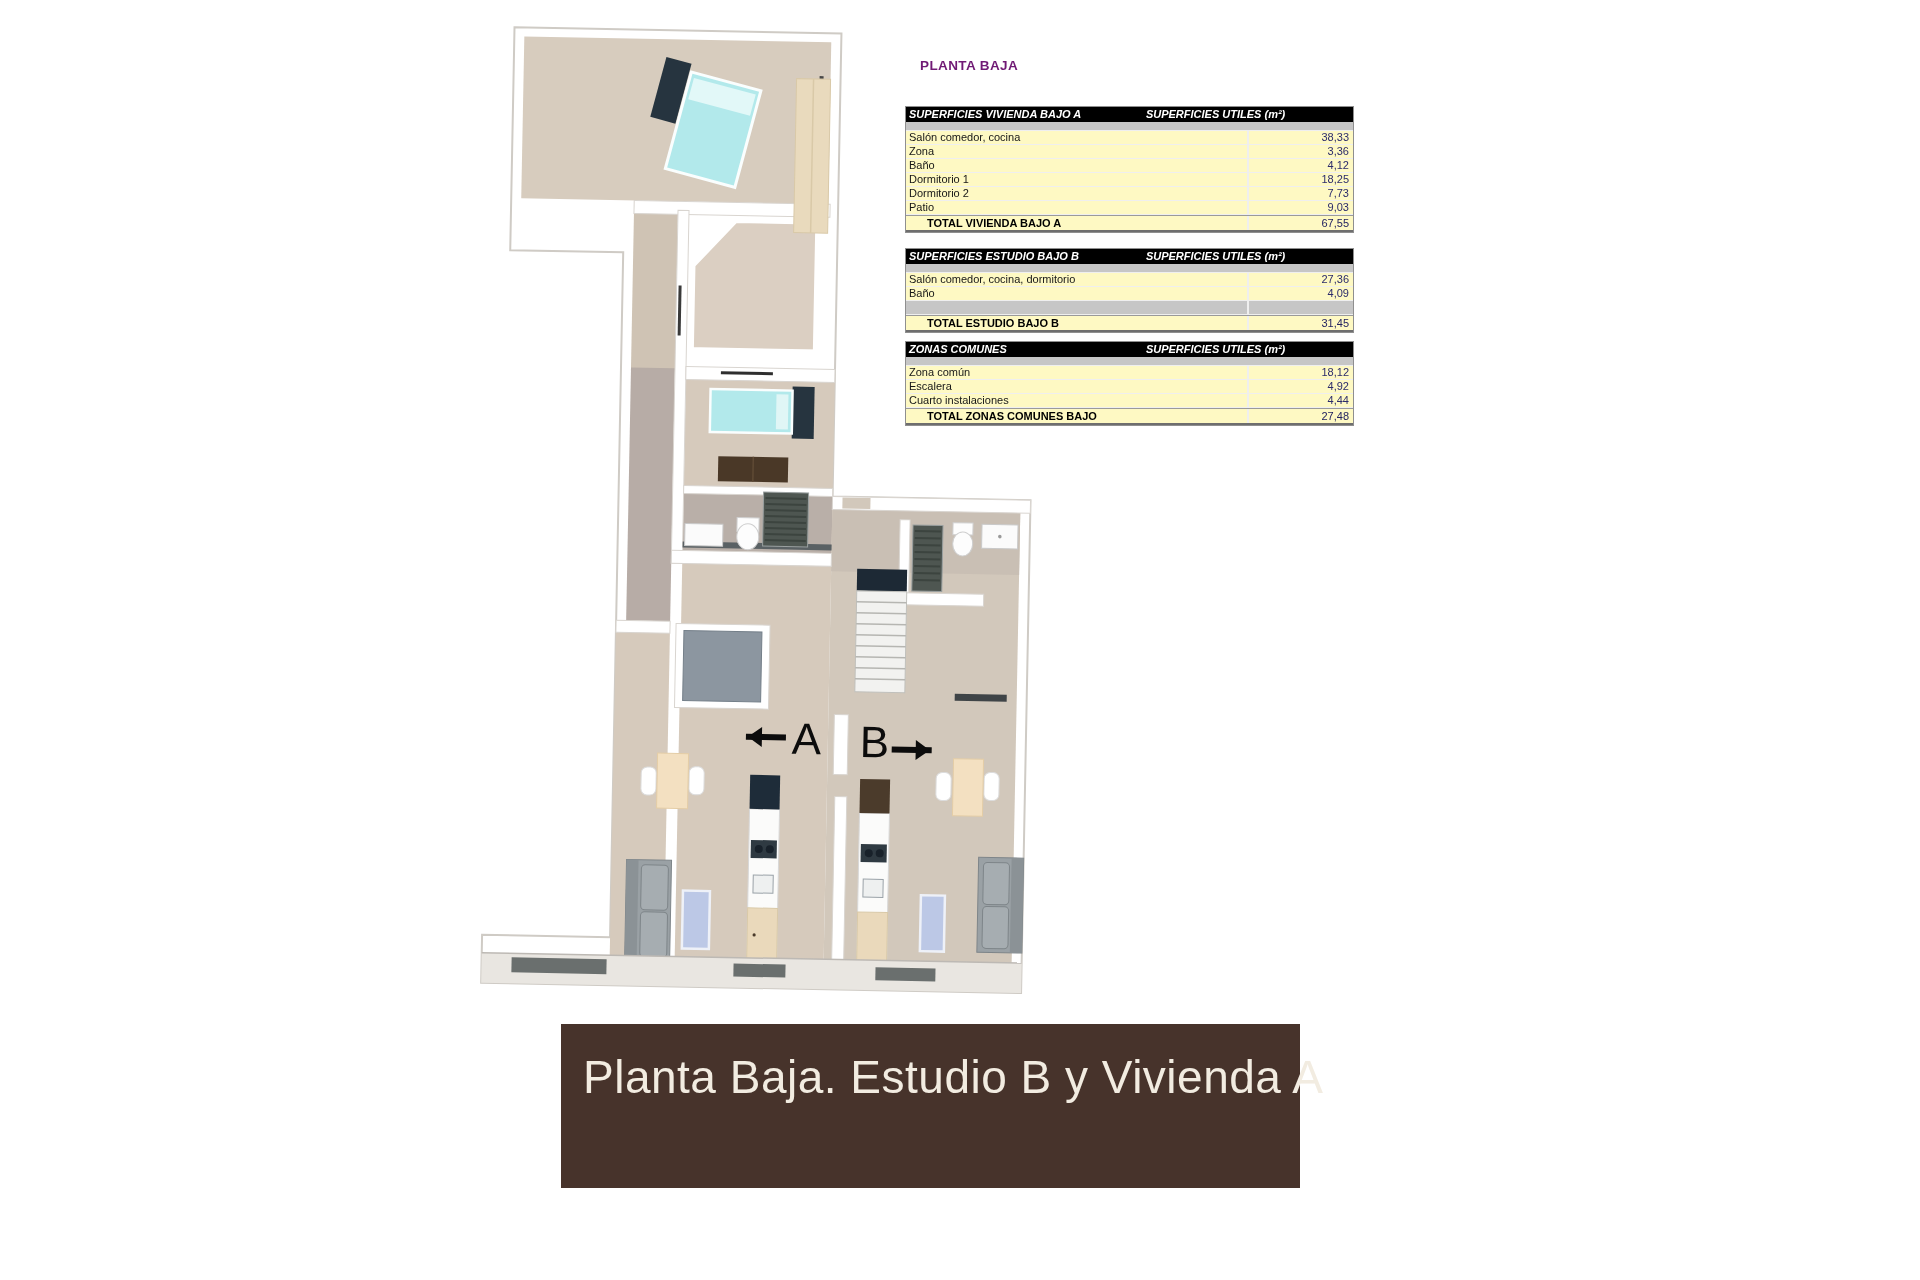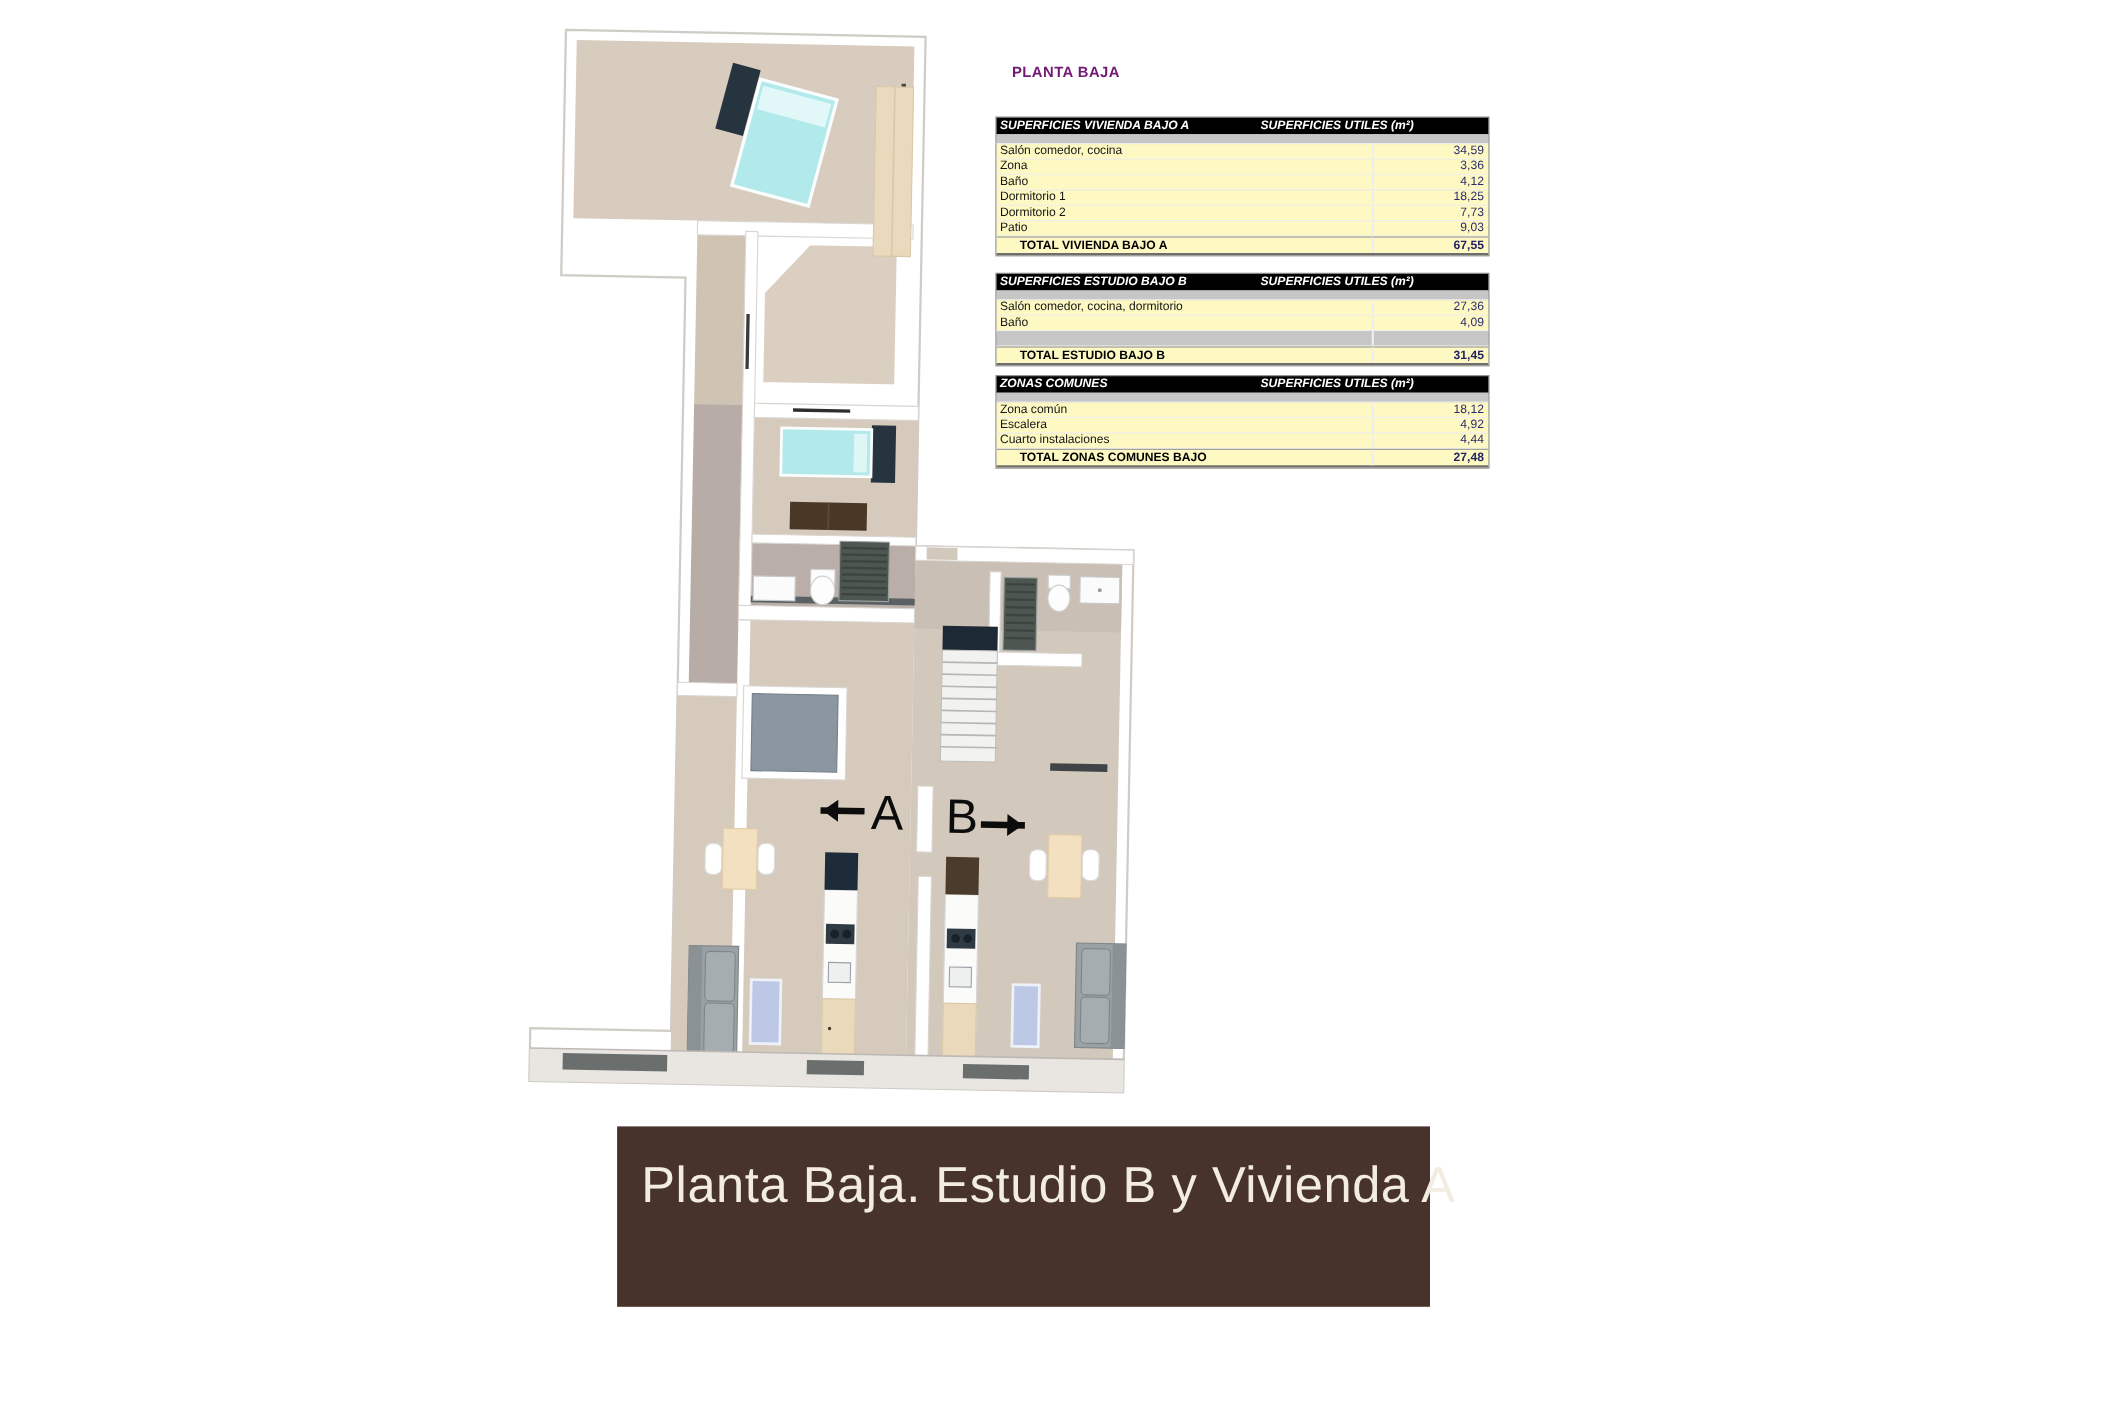--- a/index.html
+++ b/index.html
@@ -19,21 +19,21 @@
   .thead .h2{flex:1;overflow:hidden;}
   .spacer{height:8px;background:#c6c6c6;border-bottom:1px solid #efefef;}
   .srow{display:flex;height:13px;background:#fef9c3;border-bottom:1px solid #efefef;}
   .srow .lbl{flex:1;font-size:11px;line-height:13px;color:#161616;padding-left:3px;
     border-right:2px solid #efefef;white-space:nowrap;overflow:hidden;}
   .srow .val{width:100px;text-align:right;font-size:11px;line-height:13px;color:#2b2b6b;
     padding-right:4px;}
   .srow.empty{background:#c6c6c6;}
   .srow.total{border-top:1px solid #9a9a9a;border-bottom:2px solid #6e6e6e;height:14px;}
   .srow.total .lbl{font-weight:bold;line-height:14px;color:#000;margin-left:18px;}
-  .srow.total .val{font-weight:bold;line-height:14px;color:#222260;}
+  .srow.total .val{font-weight:normal;line-height:14px;color:#222260;}
 
   
   .banner{position:absolute;left:561px;top:1024px;width:739px;height:164px;background:#47332b;}
   .banner .btxt{position:absolute;left:22px;top:26px;font-size:46px;color:#f2ece1;
     letter-spacing:.5px;white-space:nowrap;}
 </style>
 </head>
 <body>
 
 <div class="stage">
@@ -233,21 +233,21 @@
   <div class="plan-title">PLANTA BAJA</div>
 
   <div class="stable" style="top:106px;">
     <div class="thead">
       <div class="h1">SUPERFICIES VIVIENDA BAJO A</div>
       <div class="h2">SUPERFICIES UTILES  (m²)</div>
     </div>
     <div class="spacer"></div>
     <div class="srow">
       <div class="lbl">Salón comedor, cocina</div>
-      <div class="val">34,59</div>
+      <div class="val">38,33</div>
     </div>
     <div class="srow">
       <div class="lbl">Zona</div>
       <div class="val">3,36</div>
     </div>
     <div class="srow">
       <div class="lbl">Baño</div>
       <div class="val">4,12</div>
     </div>
     <div class="srow">

